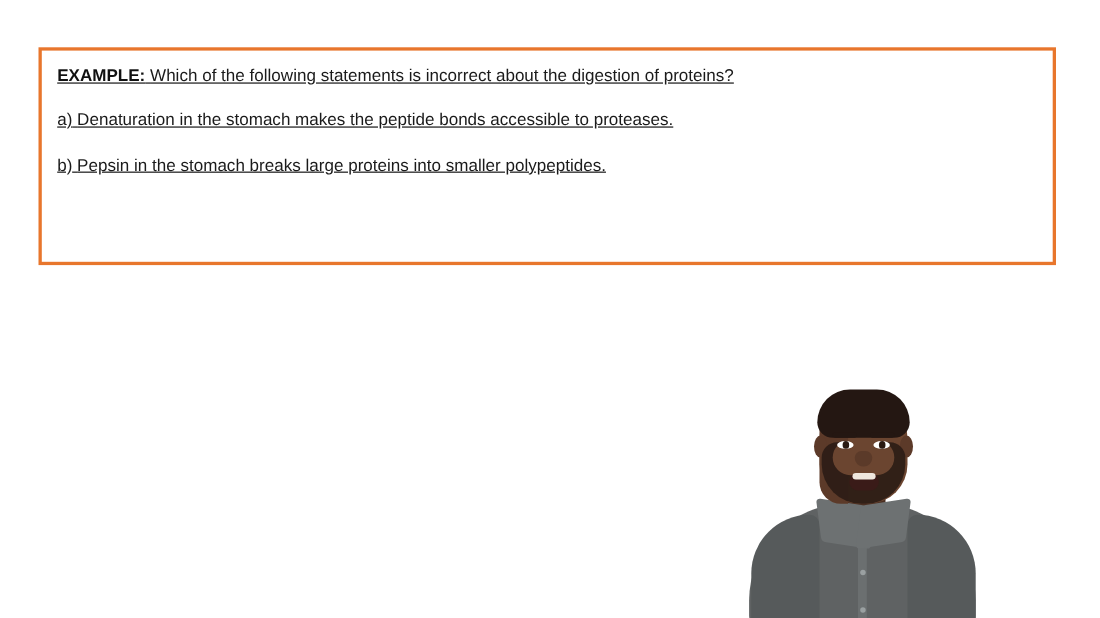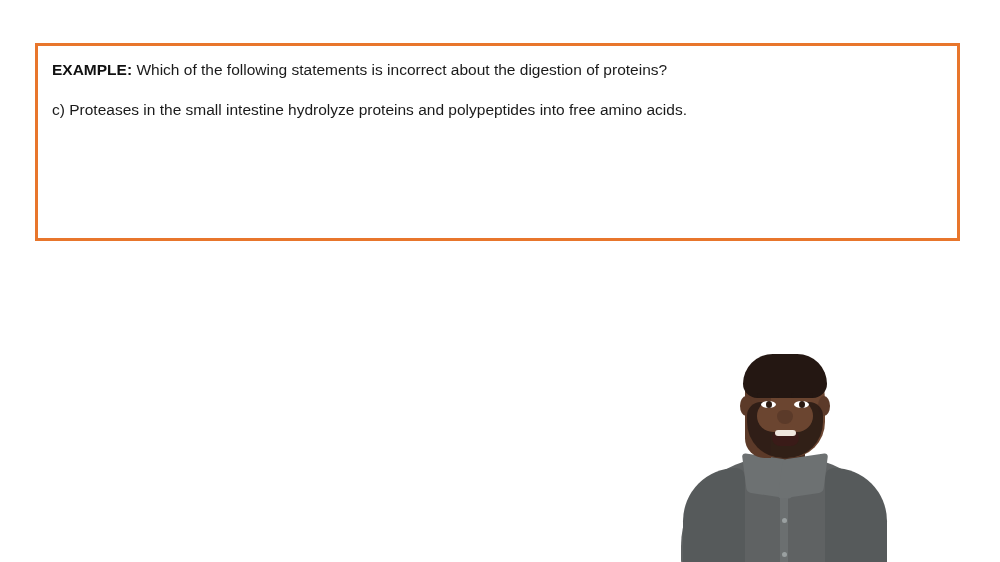--- a/index.html
+++ b/index.html
@@ -26,20 +26,21 @@
     left: 35px;
     top: 43px;
     width: 925px;
     height: 198px;
     border: 3px solid #e8762c;
     box-sizing: border-box;
     background: #ffffff;
   }
   .q-inner {
     padding: 14px 10px 0 14px;
+    text-decoration: underline;
   }
   .prompt-line {
     font-size: 15.5px;
     color: #1a1a1a;
     line-height: 1.25;
     margin: 0 0 0 0;
     white-space: nowrap;
   }
   .prompt-label {
     font-weight: bold;
@@ -315,26 +316,30 @@
 <div class="slide">
 
   <div class="question-box">
     <div class="q-inner">
 
       <p class="prompt-line">
         <span class="prompt-label">EXAMPLE:</span>
         <span class="prompt-text">Which of the following statements is incorrect about the digestion of proteins?</span>
       </p>
 
-
-
       <p class="choice">
-        <span class="choice-letter">c)</span>
-        <span class="choice-text">Proteases in the small intestine hydrolyze proteins and polypeptides into free amino acids.</span>
+        <span class="choice-letter">a)</span>
+        <span class="choice-text">Denaturation in the stomach makes the peptide bonds accessible to proteases.</span>
       </p>
+
+      <p class="choice">
+        <span class="choice-letter">b)</span>
+        <span class="choice-text">Pepsin in the stomach breaks large proteins into smaller polypeptides.</span>
+      </p>
+
 
 
     </div>
   </div>
 
   <div class="presenter">
     <div class="presenter-inner">
       <div class="torso"></div>
       <div class="torso-shade-l"></div>
       <div class="torso-shade-r"></div>

